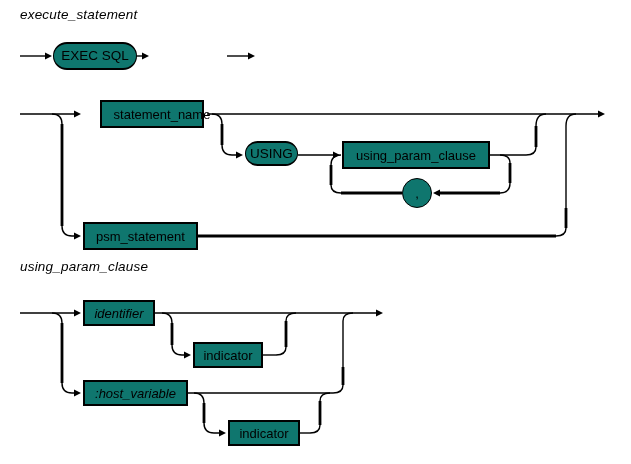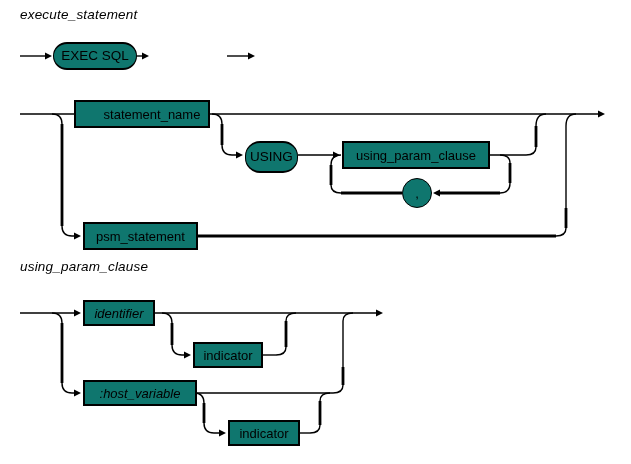--- a/index.html
+++ b/index.html
@@ -121,24 +121,24 @@
       <path class="thin" d="M310,433 Q320,433 320,425"></path>
       <path class="thick" d="M320,425 V401"></path>
       <path class="thin" d="M320,401 Q320,393 330,393"></path>
     </g>
   </svg>
 
   <div class="title" style="left:20px;top:7px;">execute_statement</div>
   <div class="title" style="left:20px;top:259px;">using_param_clause</div>
 
   <div class="node pill" style="left:53px;top:42px;width:84px;height:28px;">EXEC SQL</div>
-  <div class="node rect" style="left:74px;top:100px;width:136px;height:28px;padding-left:20px;">statement_name</div>
-  <div class="node pill" style="left:245px;top:141px;width:53px;height:32px;">USING</div>
+  <div class="node rect" style="left:100px;top:100px;width:104px;height:28px;padding-left:20px;">statement_name</div>
+  <div class="node pill" style="left:245px;top:141px;width:53px;height:25px;">USING</div>
   <div class="node rect" style="left:342px;top:141px;width:148px;height:28px;">using_param_clause</div>
   <div class="node circ" style="left:402px;top:178px;width:30px;height:30px;">,</div>
   <div class="node rect it" style="left:83px;top:300px;width:72px;height:26px;">identifier</div>
 
   <div class="node rect" style="left:83px;top:222px;width:115px;height:28px;">psm_statement</div>
   <div class="node rect" style="left:193px;top:342px;width:70px;height:26px;">indicator</div>
-  <div class="node rect it" style="left:83px;top:380px;width:114px;height:26px;">:host_variable</div>
+  <div class="node rect it" style="left:83px;top:380px;width:105px;height:26px;">:host_variable</div>
   <div class="node rect" style="left:228px;top:420px;width:72px;height:26px;">indicator</div>
 
 </div>
 
 </body></html>

